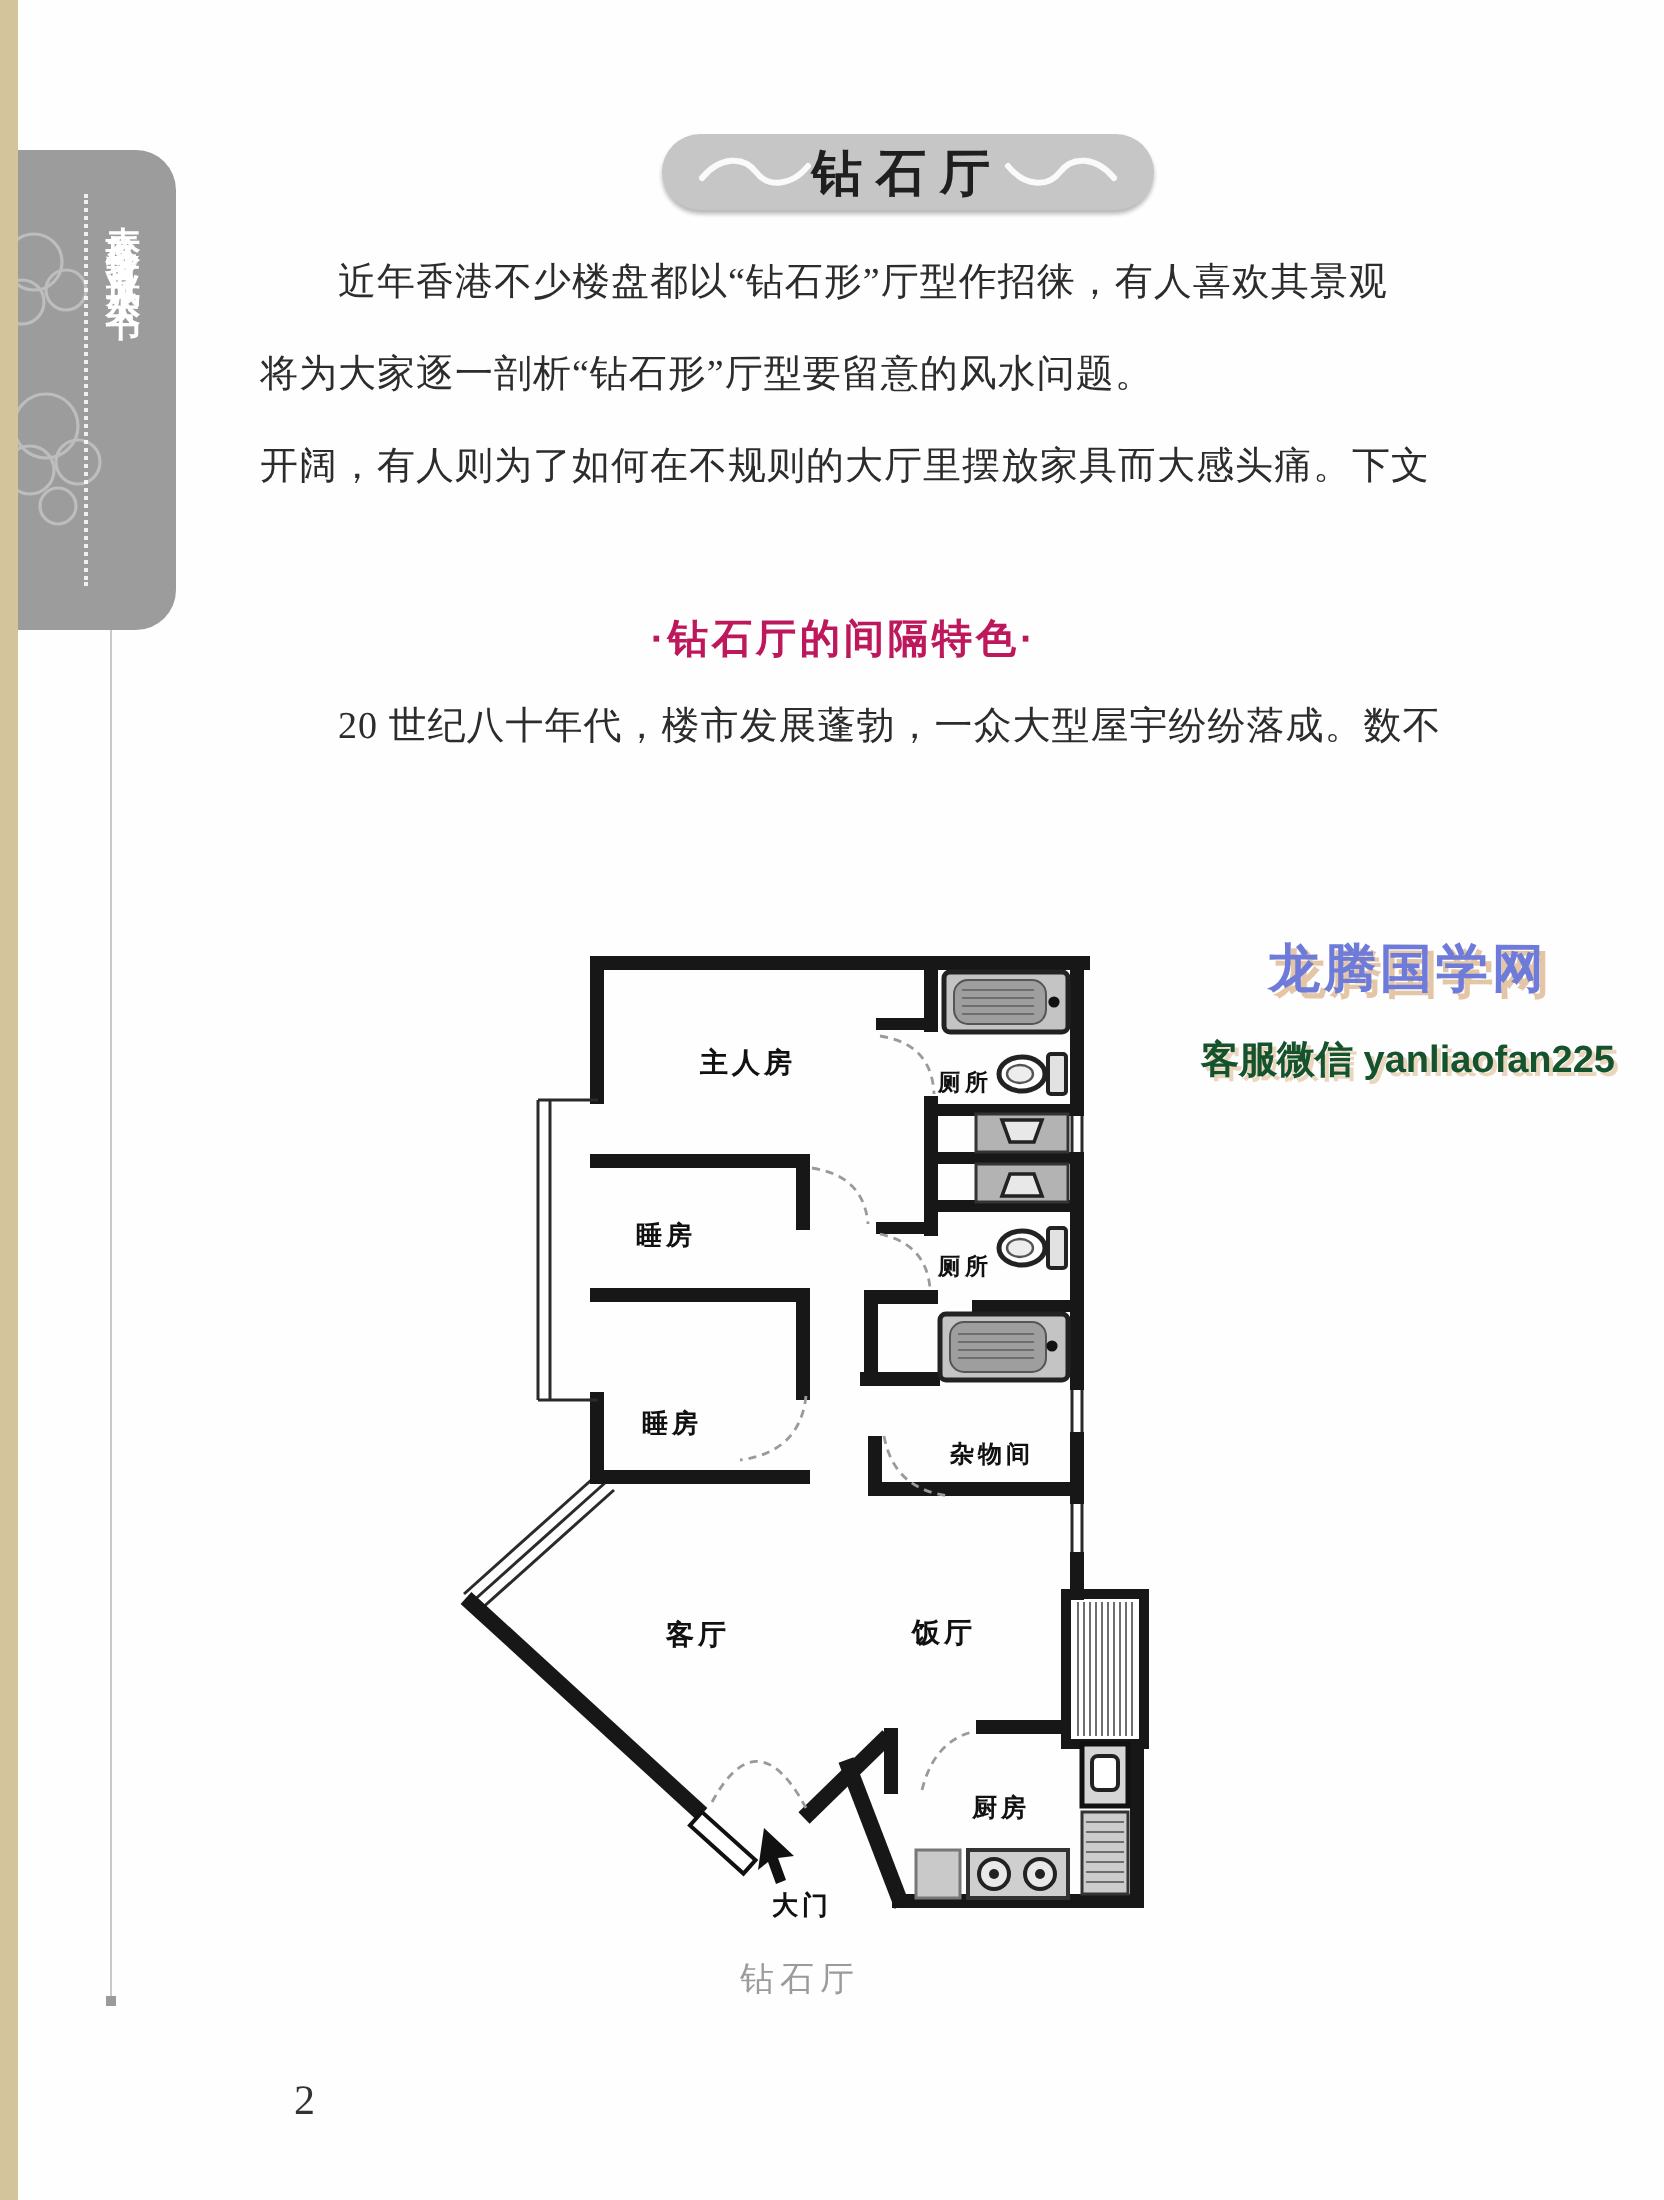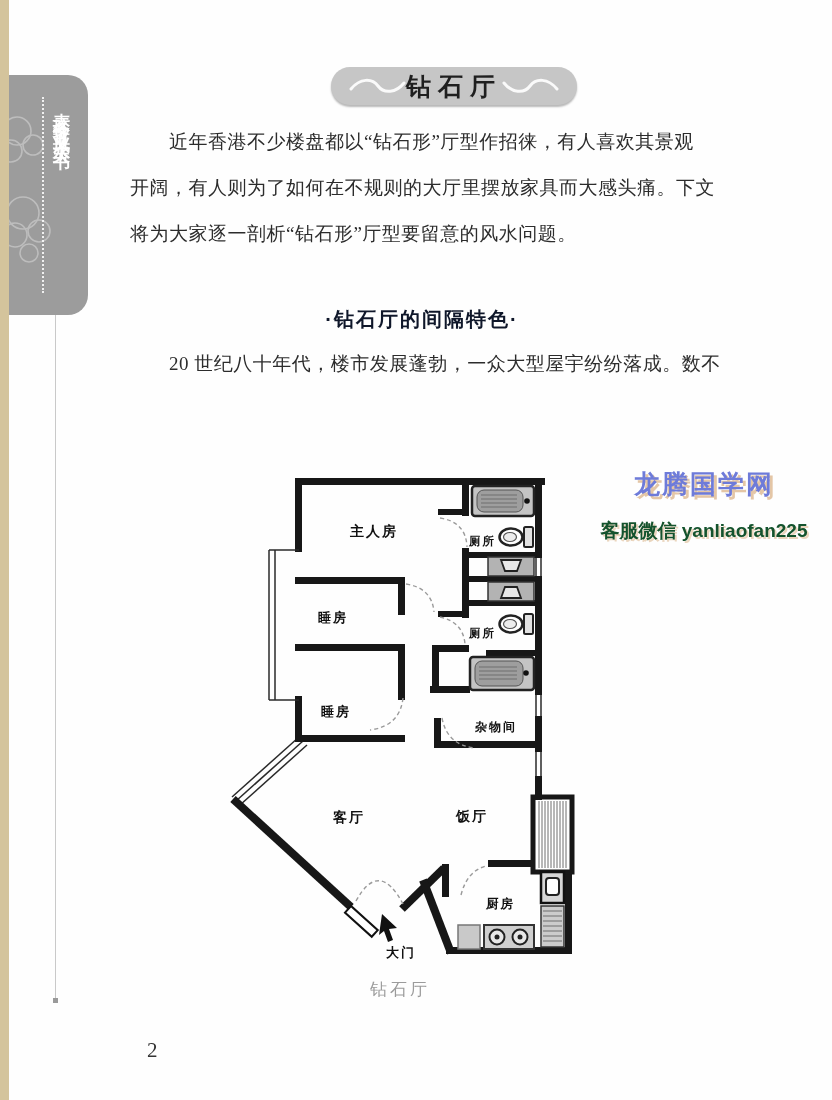--- a/index.html
+++ b/index.html
@@ -23,21 +23,21 @@
           box-shadow:0 2px 2px rgba(0,0,0,.28);}
   .banner .txt{font-size:25px;font-weight:bold;color:#1f1f1f;letter-spacing:7px;
           font-family:"Liberation Serif",serif;}
   .banner svg{flex:none;}
   
   .para{position:absolute;left:130px;width:584px;font-family:"Liberation Serif",serif;
         font-size:19px;color:#2c2c2c;}
   .para .ln{height:46px;line-height:30px;letter-spacing:.5px;white-space:nowrap;}
   .para .indent{padding-left:39px;}
   .heading{position:absolute;left:130px;top:306px;width:584px;text-align:center;
-        font-size:20px;font-weight:bold;color:#0f172a;letter-spacing:2px;}
+        font-size:20px;font-weight:bold;color:#be185d;letter-spacing:2px;}
   
   .wm{position:absolute;left:576px;top:470px;width:256px;text-align:center;
       color:#6e7bd9;font-weight:bold;line-height:1.15;}
   .wm .l1{font-size:26px;letter-spacing:2px;text-shadow:3px 3px 0 rgba(206,152,92,.55);}
   .wm .l2{font-size:34px;letter-spacing:0;text-shadow:3px 3px 0 rgba(206,152,92,.5);}
   .wm .l3{font-size:19px;margin-top:20px;color:#14532d;text-shadow:2px 2px 0 rgba(206,152,92,.4);}
   
   .plan{position:absolute;left:220px;top:460px;width:365px;height:520px;}
   .caption{position:absolute;left:130px;top:978px;width:540px;text-align:center;
       color:#9b9b9b;font-size:17px;letter-spacing:3px;}
@@ -80,22 +80,22 @@
     <path d="M3,13 C12,2 24,2 30,10 C36,18 48,17 56,7" fill="none" stroke="#ffffff" stroke-width="3" stroke-linecap="round" opacity=".9"></path>
   </svg>
   <span class="txt">钻石厅</span>
   <svg width="58" height="20" viewBox="0 0 58 20">
     <path d="M2,7 C10,17 22,18 28,10 C34,2 46,2 55,13" fill="none" stroke="#ffffff" stroke-width="3" stroke-linecap="round" opacity=".9"></path>
   </svg>
 </div>
 
 <div class="para" style="top:127px">
   <div class="ln indent">近年香港不少楼盘都以“钻石形”厅型作招徕，有人喜欢其景观</div>
+  <div class="ln">将为大家逐一剖析“钻石形”厅型要留意的风水问题。</div>
   <div class="ln">开阔，有人则为了如何在不规则的大厅里摆放家具而大感头痛。下文</div>
-  <div class="ln">将为大家逐一剖析“钻石形”厅型要留意的风水问题。</div>
 </div>
 
 <div class="heading">·钻石厅的间隔特色·</div>
 
 <div class="para" style="top:349px">
   <div class="ln indent">20 世纪八十年代，楼市发展蓬勃，一众大型屋宇纷纷落成。数不</div>
 </div>
 
 <div class="wm">
   <div class="l1">龙腾国学网</div>

